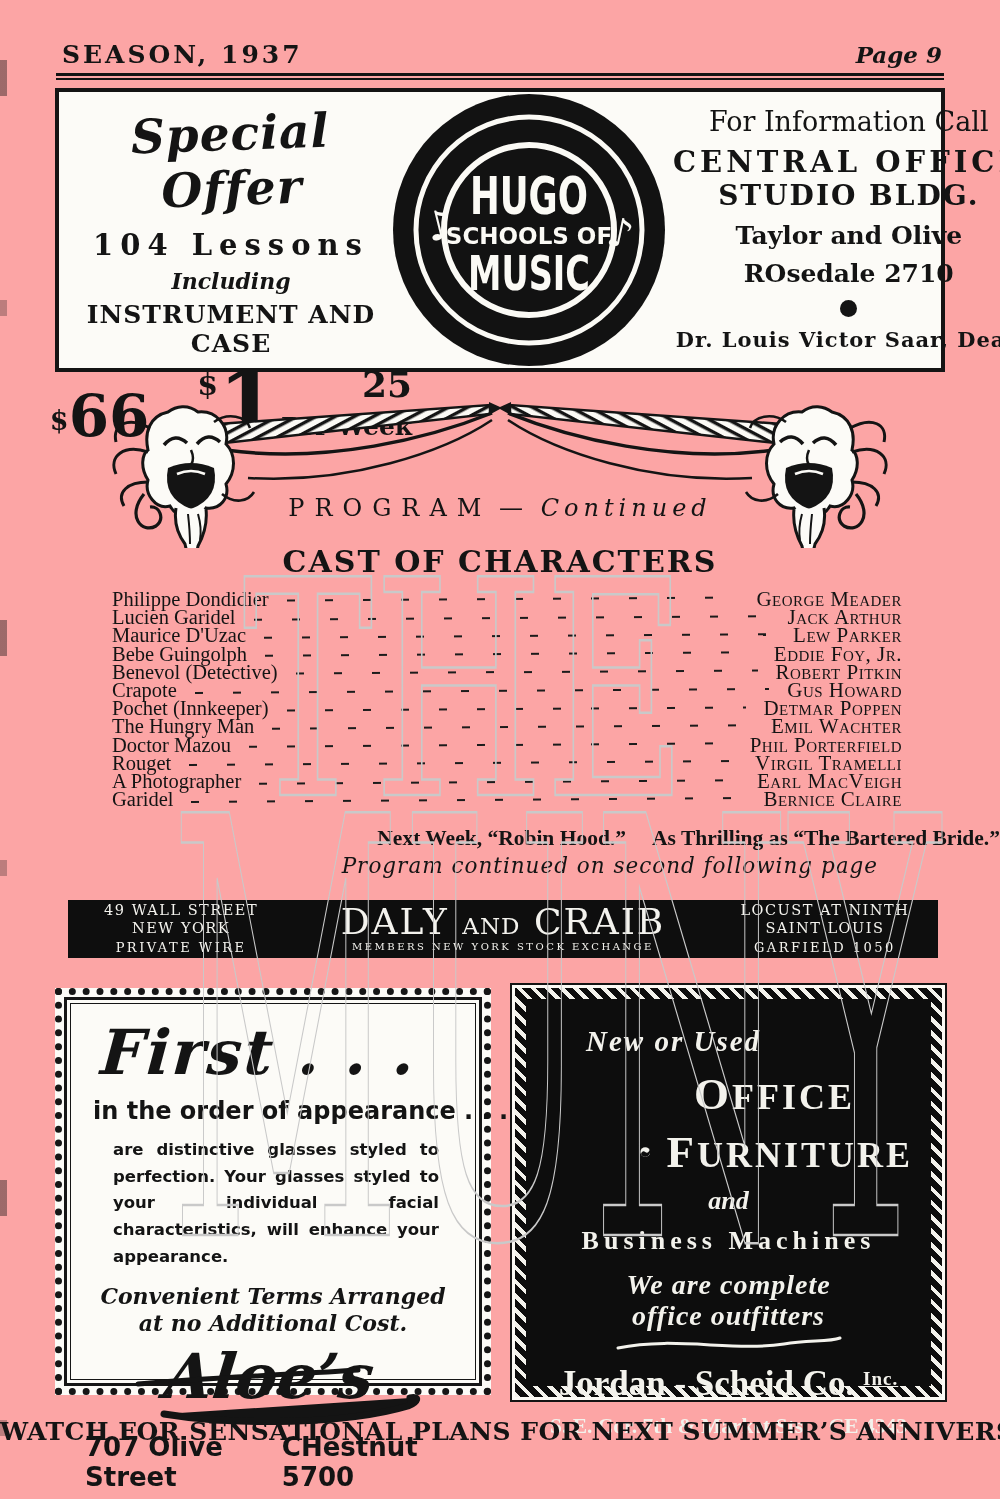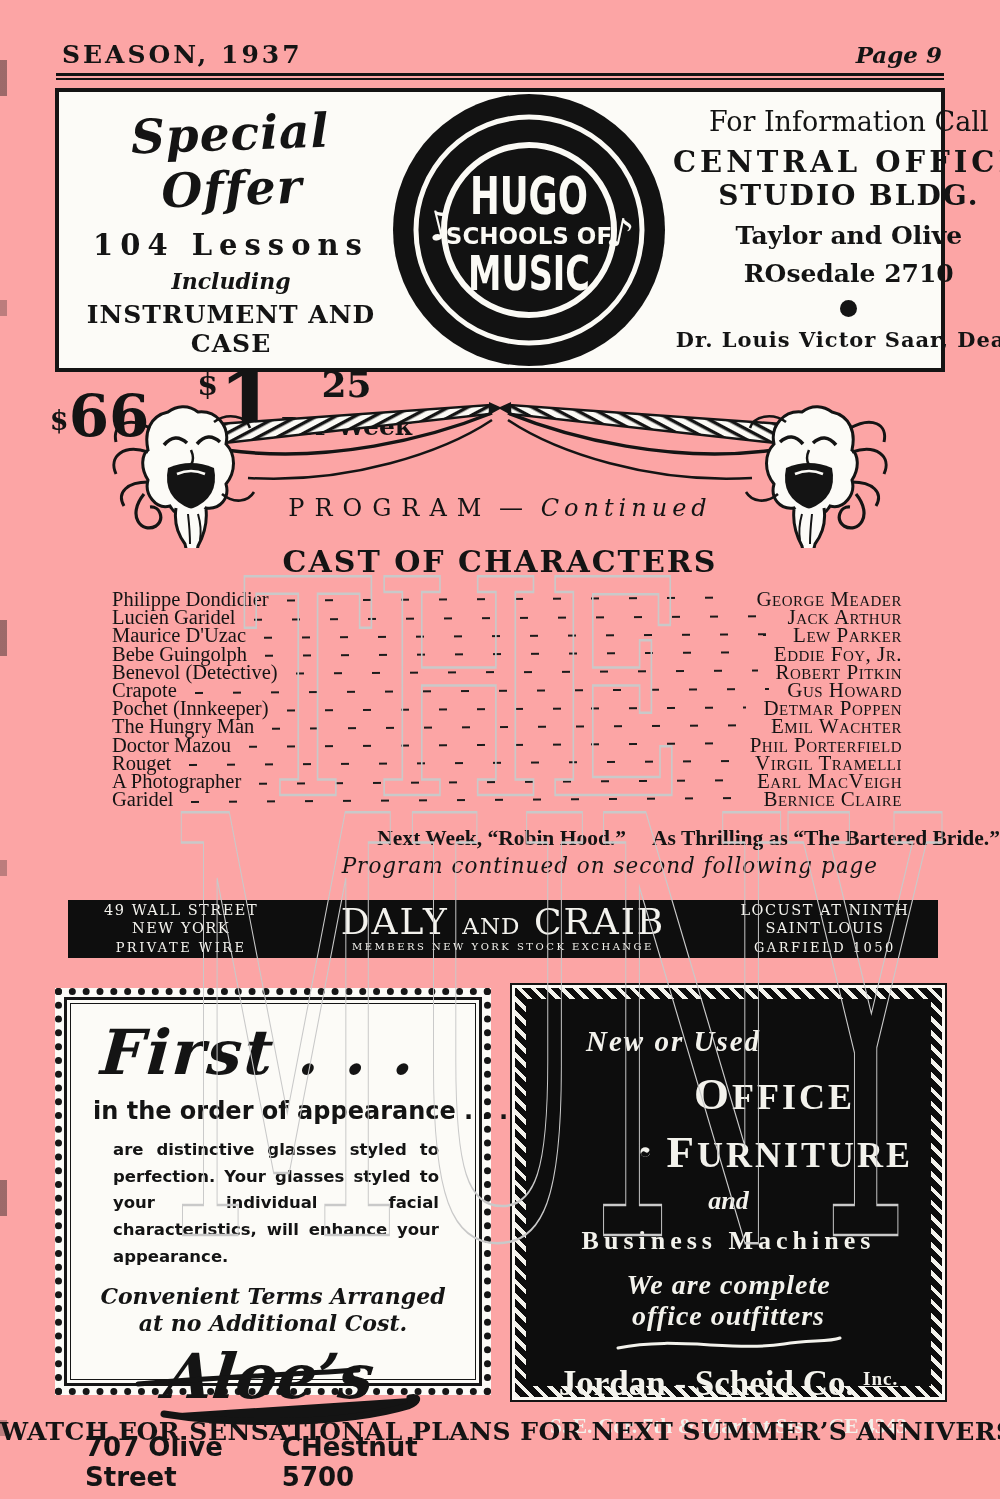--- a/index.html
+++ b/index.html
@@ -28,21 +28,21 @@
   .lessons { margin-top:12px; font-family:"DejaVu Serif",serif; font-weight:bold; font-size:29px; letter-spacing:7px; }
   .including { margin-top:6px; font-family:"DejaVu Serif",serif; font-style:italic; font-weight:bold; font-size:22px; }
   .instrument { margin-top:6px; font-family:"DejaVu Serif",serif; font-weight:bold; font-size:25px; letter-spacing:1px; }
   .price-row { margin-top:10px; display:flex; justify-content:center; align-items:flex-end; gap:48px; }
   .p66 { font-family:"DejaVu Serif",serif; font-weight:bold; }
   .p66 .d { font-size:27px; vertical-align:6px; }
   .p66 .n { font-size:58px; line-height:.85; }
   .p125 { display:flex; align-items:flex-start; font-family:"DejaVu Serif",serif; font-weight:bold; }
   .p125 .d { font-size:30px; line-height:1; margin-top:2px; }
   .p125 .one { font-size:86px; line-height:.78; }
-  .p125 .sub { display:flex; flex-direction:column; align-items:center; margin-left:3px; }
+  .p125 .sub { display:flex; flex-direction:column; align-items:flex-end; margin-left:3px; }
   .p125 .c { font-size:36px; line-height:.9; }
   .p125 .wk { font-size:25px; margin-top:12px; white-space:nowrap; }
   .ad-logo { width:280px; display:flex; align-items:center; justify-content:center; }
   .ad-right { flex:1; padding:14px 6px 8px; text-align:center; font-family:"DejaVu Serif",serif; }
   .info-call { font-size:27px; }
   .office1 { margin-top:8px; font-weight:bold; font-size:29px; letter-spacing:4px; white-space:nowrap; }
   .office2 { font-weight:bold; font-size:28px; letter-spacing:2px; }
   .taylor { margin-top:9px; font-weight:bold; font-size:25px; }
   .rosedale { margin-top:9px; font-weight:bold; font-size:25px; }
   .dot { width:17px; height:17px; border-radius:50%; background:#141414; margin:12px auto 10px; }

